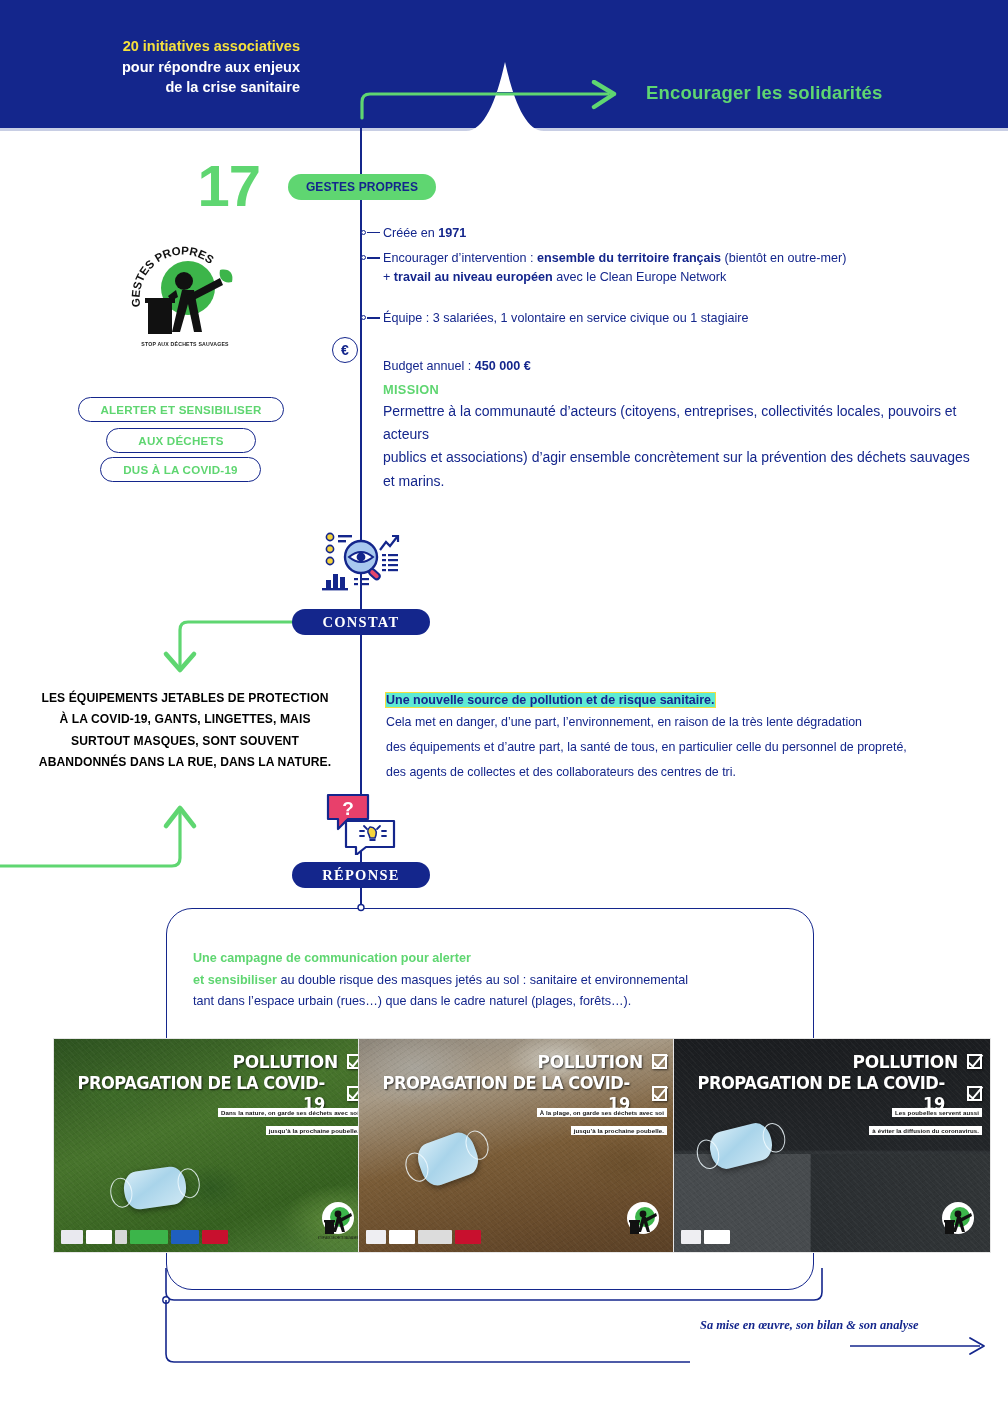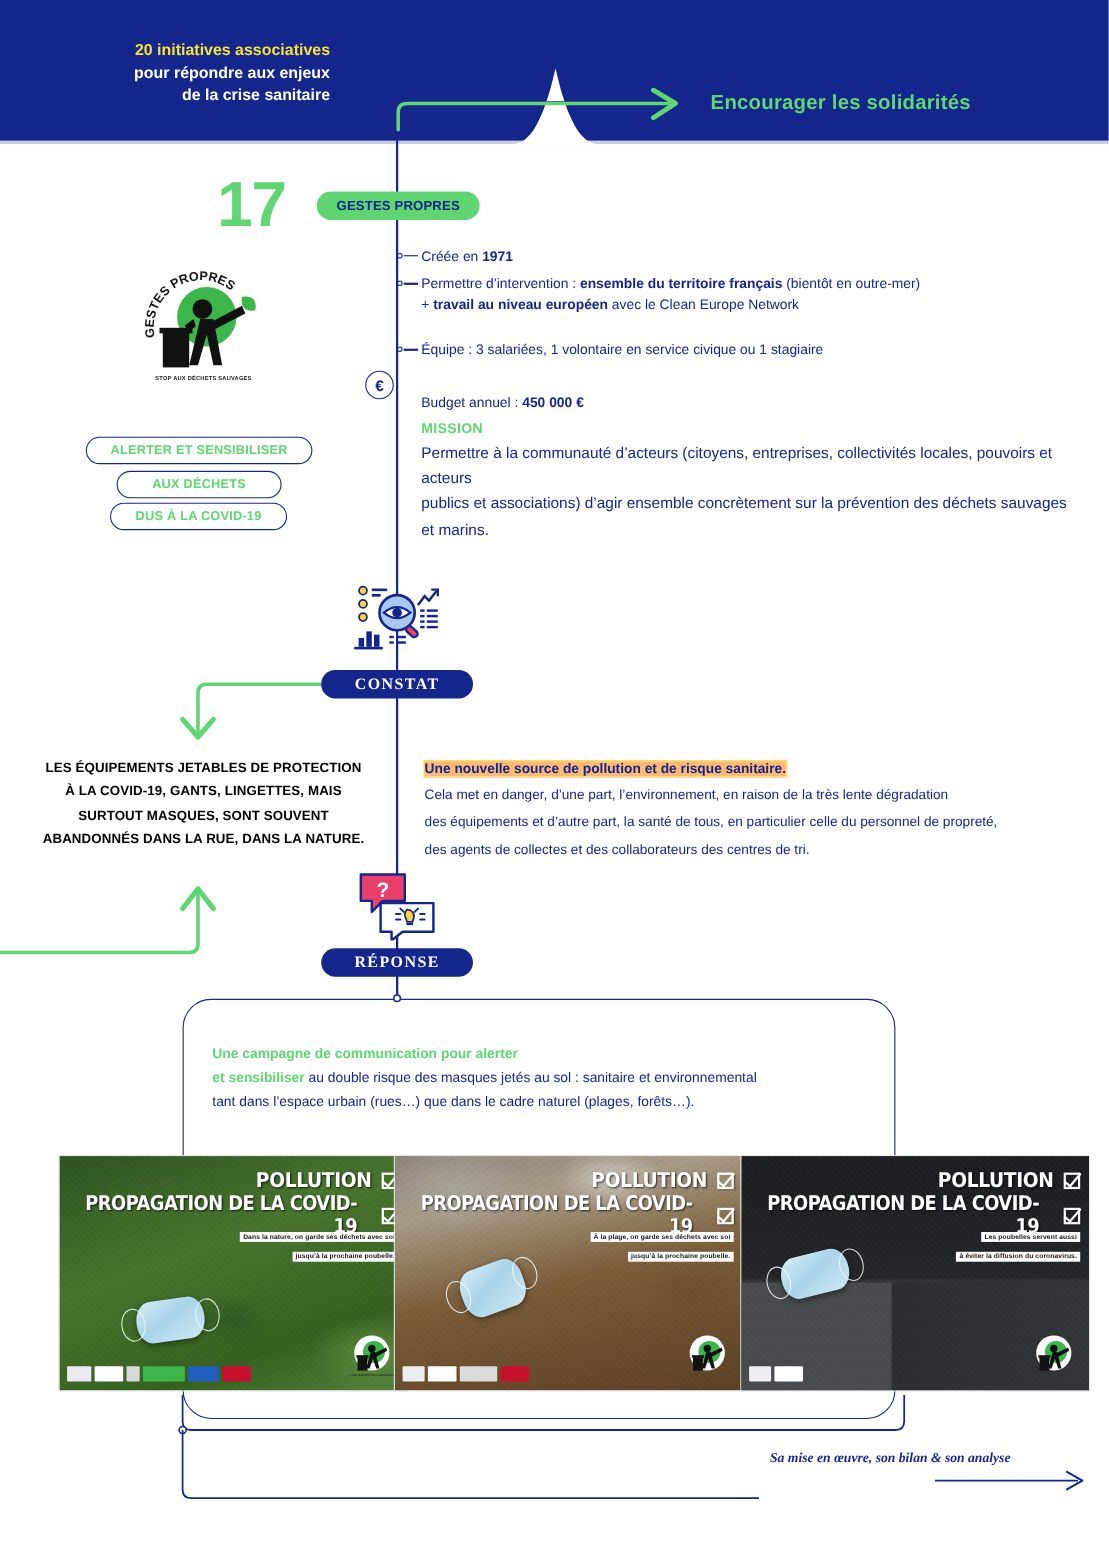--- a/index.html
+++ b/index.html
@@ -122,38 +122,38 @@
   .flow-loop    { position:absolute; left:0px;  top:770px; width:200px; height:110px; z-index:3; }
 
   
   .constat-left {
     position:absolute; left:20px; top:688px; width:330px; text-align:center; z-index:3;
     font-size:12.1px; font-weight:bold; color:#000000; line-height:1.76; letter-spacing:.1px;
   }
   .constat-right { position:absolute; left:386px; top:690px; width:590px; z-index:3; }
   .constat-head {
     display:inline; font-size:12.5px; font-weight:bold; color:#14268c;
-    background:#fdba74; box-shadow: 0 0 0 1px #f5e03c;
+    background:#5eead4; box-shadow: 0 0 0 1px #f5e03c;
   }
   .constat-body { margin-top:4px; font-size:12.4px; color:#14268c; line-height:1.68; }
 
   
   .resp-panel {
     position:absolute; left:166px; top:908px; width:648px; height:382px;
     border:1.5px solid #14268c; border-radius:26px; background:#fff; z-index:2;
   }
   .resp-connector { position:absolute; left:352px; top:886px; width:18px; height:26px; z-index:5;}
   .resp-text { position:absolute; left:193px; top:948px; width:560px; z-index:4; }
   .resp-text .g { color:#5fd671; font-weight:bold; }
   .resp-text .line { font-size:12.6px; color:#14268c; line-height:1.72; }
 
   
   .poster {
     position:absolute; top:1038px; width:318px; height:215px; z-index:5;
-    overflow:hidden; border:1px solid #e6e6e6;margin-top:12px;
+    overflow:hidden; border:1px solid #e6e6e6;
   }
   .poster-1 { left:53px; }
   .poster-2 { left:358px; }
   .poster-3 { left:673px; }
   .poster-bg { position:absolute; inset:0; }
   .p1-bg {
     background:
       radial-gradient(ellipse 60px 40px at 20% 25%, #3d6b28 0%, transparent 70%),
       radial-gradient(ellipse 70px 45px at 75% 15%, #46762c 0%, transparent 70%),
       radial-gradient(ellipse 50px 35px at 50% 70%, #2f5a20 0%, transparent 70%),
@@ -281,21 +281,21 @@
       <span class="node-dash"></span>
       <div class="fact-text">
         <span>Créée en </span><b>1971</b>
       </div>
     </div>
 
     <div class="fact-row" style="margin-bottom:6px;">
       <span class="node-dot"></span>
       <span class="node-dash"></span>
       <div class="fact-text">
-        <span>Permettre d’intervention : </span><b>ensemble du territoire français</b><span> (bientôt en outre-mer)</span>
+        <span>Encourager d’intervention : </span><b>ensemble du territoire français</b><span> (bientôt en outre-mer)</span>
       </div>
       <div class="fact-text">
         <span>+ </span><b>travail au niveau européen</b><span> avec le Clean Europe Network</span>
       </div>
     </div>
 
     <div class="fact-row" style="margin-top:22px;">
       <span class="node-dot"></span>
       <span class="node-dash"></span>
       <div class="fact-text">Équipe : 3 salariées, 1 volontaire en service civique ou 1 stagiaire</div>

